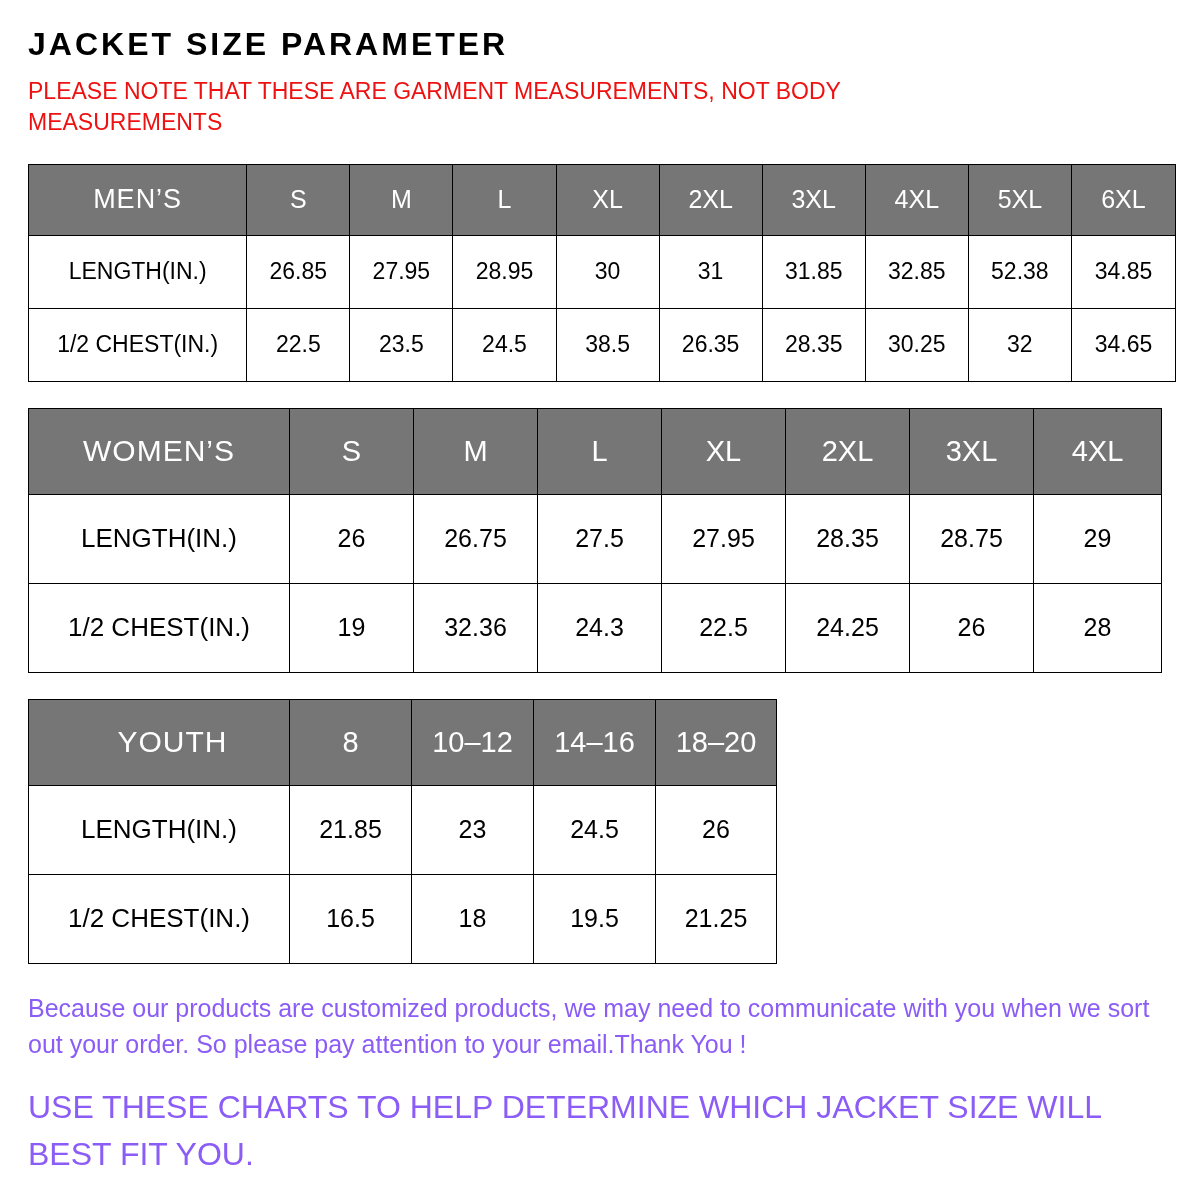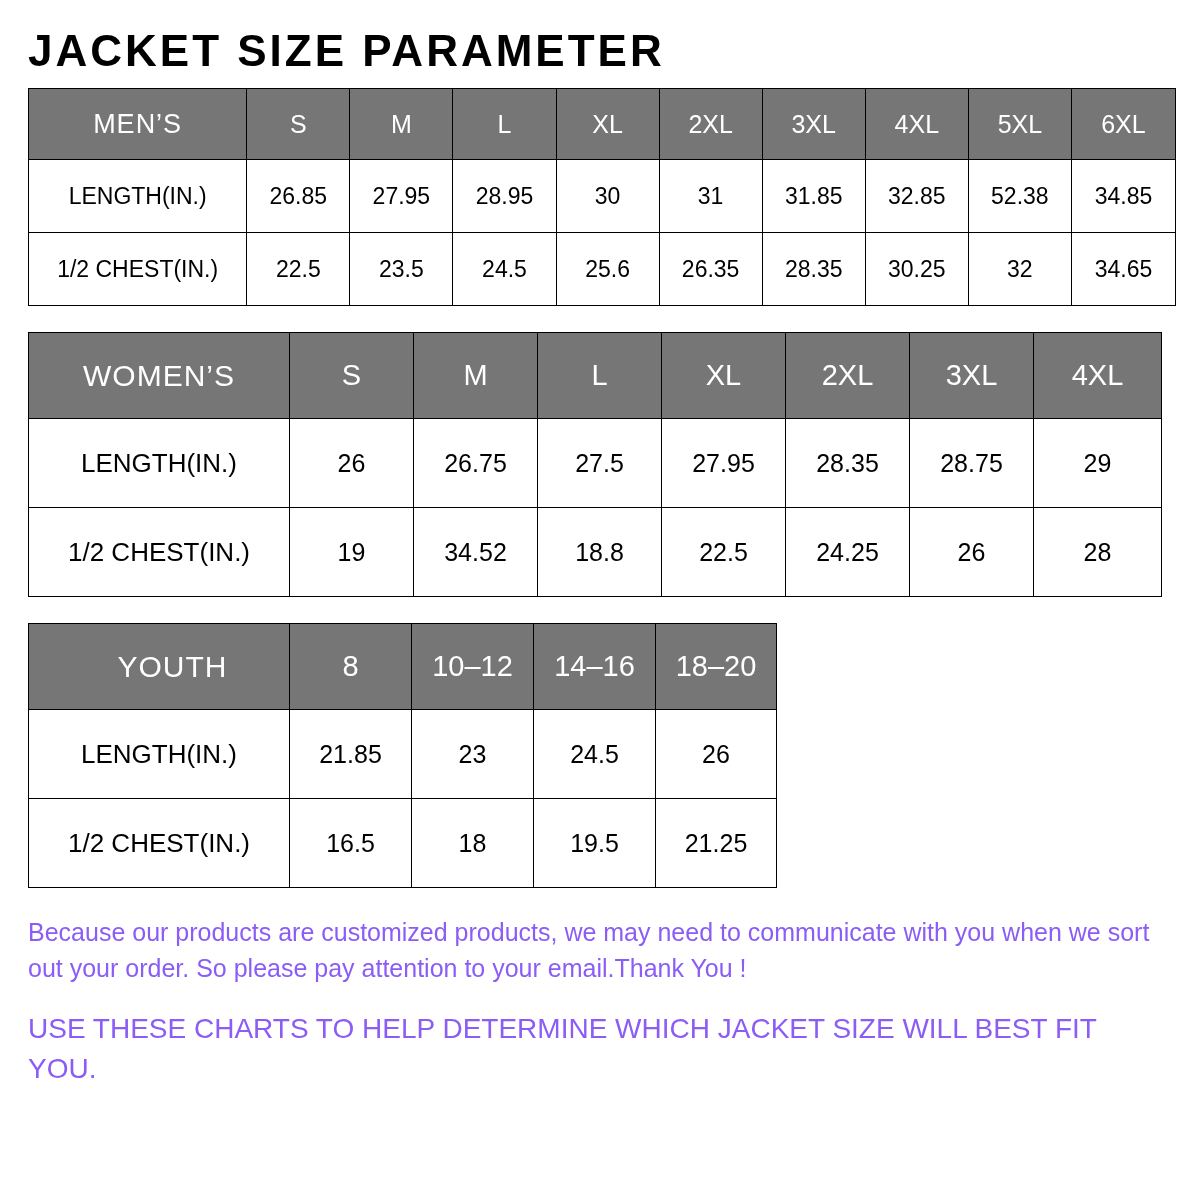--- a/index.html
+++ b/index.html
@@ -15,21 +15,21 @@
     overflow: hidden;
   }
   .page {
     width: 1200px;
     height: 1200px;
     box-sizing: border-box;
     padding: 28px 28px 0 28px;
     position: relative;
   }
   .title {
-    font-size: 44px;
+    font-size: 32px;
     font-weight: bold;
     letter-spacing: 3px;
     margin: 0 0 14px 0;
     line-height: 1.05;
     color: #000;
   }
   .note {
     color: #ee1111;
     font-size: 23px;
     line-height: 1.35;
@@ -86,31 +86,32 @@
   .footer {
     margin-top: 14px;
   }
   .footer p {
     color: #8b5cf6;
     font-size: 25px;
     line-height: 1.45;
     margin: 0 0 22px 0;
   }
   .footer p.second {
-    font-size: 28px;
+    font-size: 32px;
     margin-bottom: 16px;
   }
 </style>
 </head>
 <body>
 
 <div class="page">
 
   <h1 class="title">JACKET SIZE PARAMETER</h1>
 
+  <p class="note">PLEASE NOTE THAT THESE ARE GARMENT MEASUREMENTS, NOT BODY MEASUREMENTS</p>
 
   <table class="size" id="mens-table">
     <colgroup>
       <col style="width:216px">
       <col style="width:102px">
         <col style="width:102px">
         <col style="width:102px">
       <col style="width:102px">
         <col style="width:102px">
         <col style="width:102px">
@@ -141,21 +142,21 @@
         <td>31.85</td>
         <td>32.85</td>
         <td>52.38</td>
         <td>34.85</td>
       </tr>
       <tr>
         <td class="rowlabel">1/2 CHEST(IN.)</td>
         <td>22.5</td>
         <td>23.5</td>
         <td>24.5</td>
-        <td>25.6</td>
+        <td>38.5</td>
         <td>26.35</td>
         <td>28.35</td>
         <td>30.25</td>
         <td>32</td>
         <td>34.65</td>
       </tr>
     </tbody>
   </table>
 
   <table class="size" id="womens-table">
@@ -186,22 +187,22 @@
         <td>26.75</td>
         <td>27.5</td>
         <td>27.95</td>
         <td>28.35</td>
         <td>28.75</td>
         <td>29</td>
       </tr>
       <tr>
         <td class="rowlabel">1/2 CHEST(IN.)</td>
         <td>19</td>
-        <td>34.52</td>
-        <td>18.8</td>
+        <td>32.36</td>
+        <td>24.3</td>
         <td>22.5</td>
         <td>24.25</td>
         <td>26</td>
         <td>28</td>
       </tr>
     </tbody>
   </table>
 
   <table class="size" id="youth-table">
     <colgroup>

